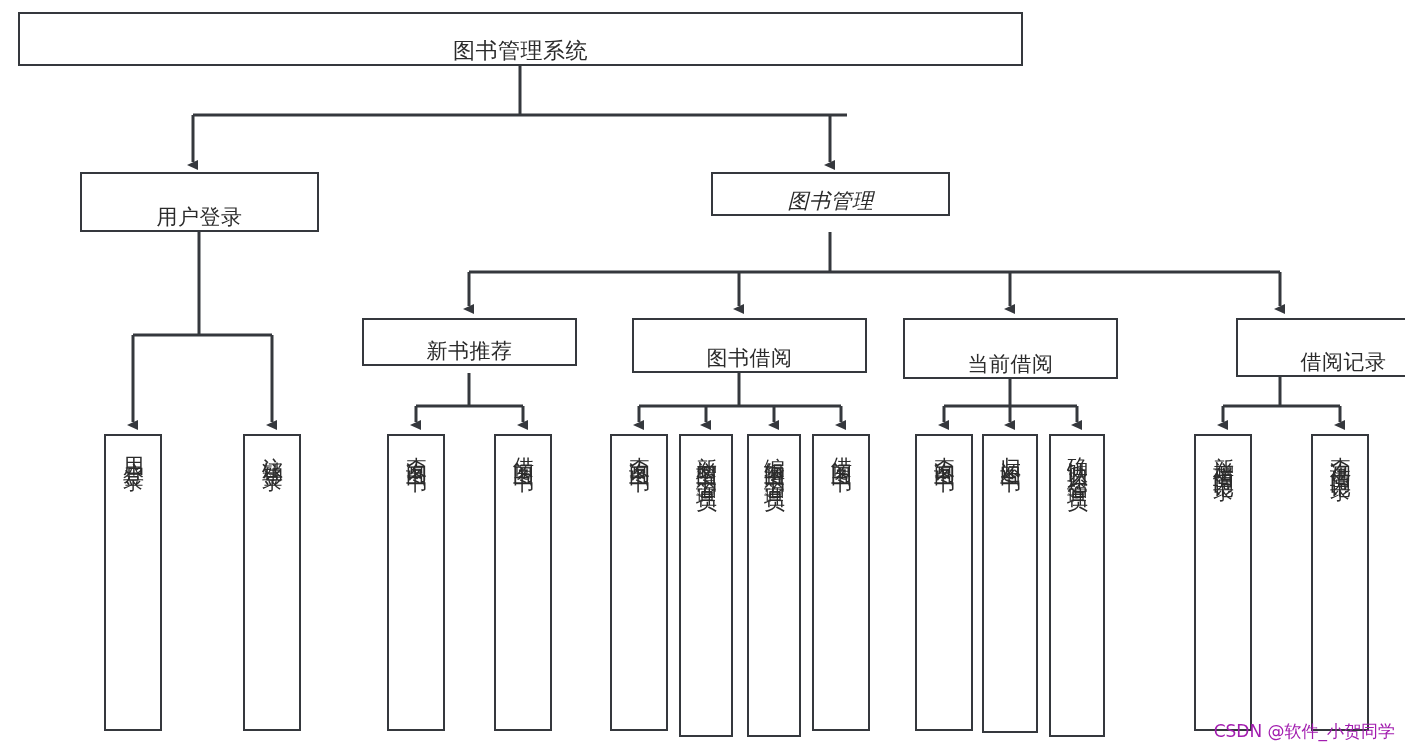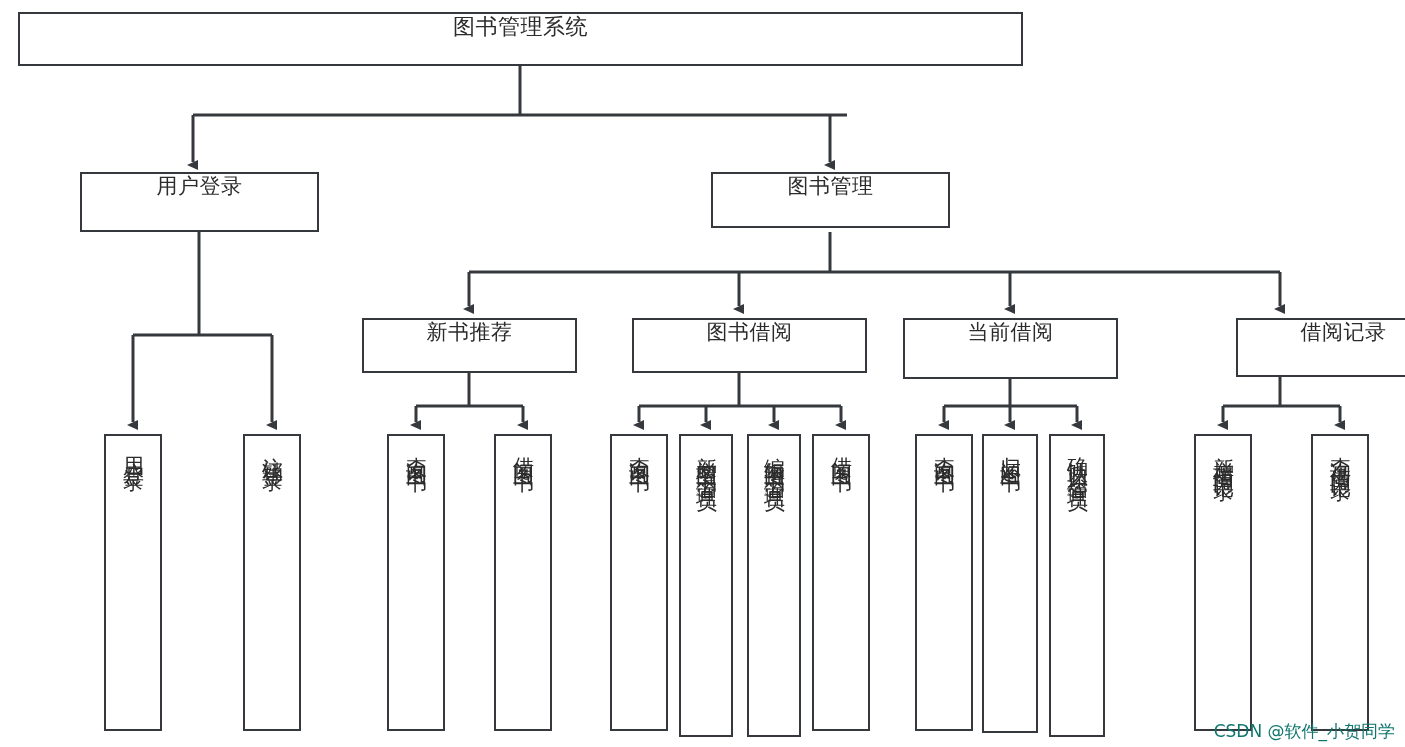--- a/index.html
+++ b/index.html
@@ -10,21 +10,21 @@
     position:relative;
   }
   #diagram-root{position:relative;width:1405px;height:747px;background:#fff;}
   svg#edges{position:absolute;left:0;top:0;width:1405px;height:747px;}
   .node{
     position:absolute;
     box-sizing:border-box;
     background:#ffffff;
     border:2.5px solid #35383d;
     display:flex;
-    align-items:flex-start;
+    align-items:flex-end;
     justify-content:center;
   }
   .node .label{
     color:#2b2b2b;
     line-height:1.18;
     text-align:center;
     letter-spacing:0.5px;
     white-space:pre;
   }
   .node.horiz .label{font-size:21px;}
@@ -36,21 +36,21 @@
     letter-spacing:5px;
     line-height:1;
     margin:0 auto;
   }
   #title-node .label{font-size:22px;}
   #watermark{
     position:absolute;
     right:10px;
     bottom:4px;
     font-size:17px;
-    color:#0f766e;
+    color:#a21caf;
     white-space:nowrap;
     pointer-events:none;
     font-family:"DejaVu Sans","Liberation Sans",sans-serif;
   }
 </style>
 </head>
 <body>
 
 <div id="diagram-root">
 
@@ -104,25 +104,25 @@
     </g>
   </svg>
 
   <div class="node horiz" id="title-node" style="left:18px;top:12px;width:1005px;height:54px;">
     <span class="label">图书管理系统</span>
   </div>
 
   <div class="node horiz" style="left:80px;top:172px;width:239px;height:60px;">
     <span class="label">用户登录</span>
   </div>
-  <div class="node horiz" style="left:711px;top:172px;width:239px;height:56px;">
+  <div class="node horiz" style="left:711px;top:172px;width:239px;height:44px;font-style:italic;">
     <span class="label">图书管理</span>
   </div>
 
-  <div class="node horiz" style="left:362px;top:318px;width:215px;height:55px;">
+  <div class="node horiz" style="left:362px;top:318px;width:215px;height:48px;">
     <span class="label">新书推荐</span>
   </div>
   <div class="node horiz" style="left:632px;top:318px;width:235px;height:55px;">
     <span class="label">图书借阅</span>
   </div>
   <div class="node horiz" style="left:903px;top:318px;width:215px;height:61px;">
     <span class="label">当前借阅</span>
   </div>
   <div class="node horiz" style="left:1236px;top:318px;width:215px;height:59px;">
     <span class="label">借阅记录</span>

